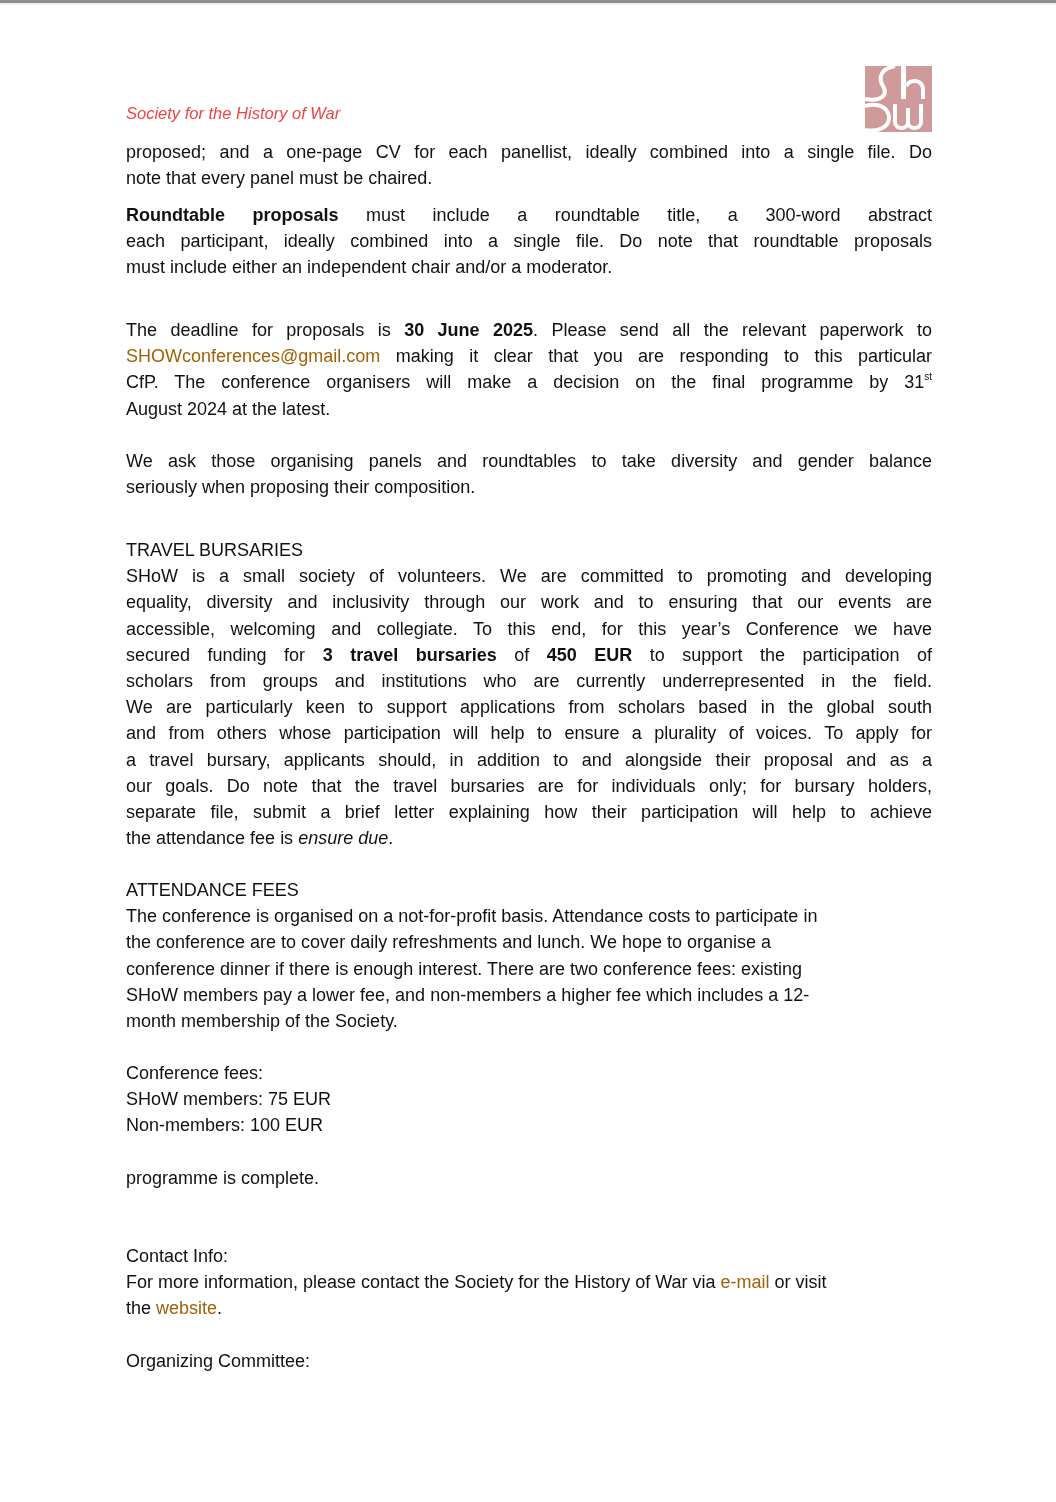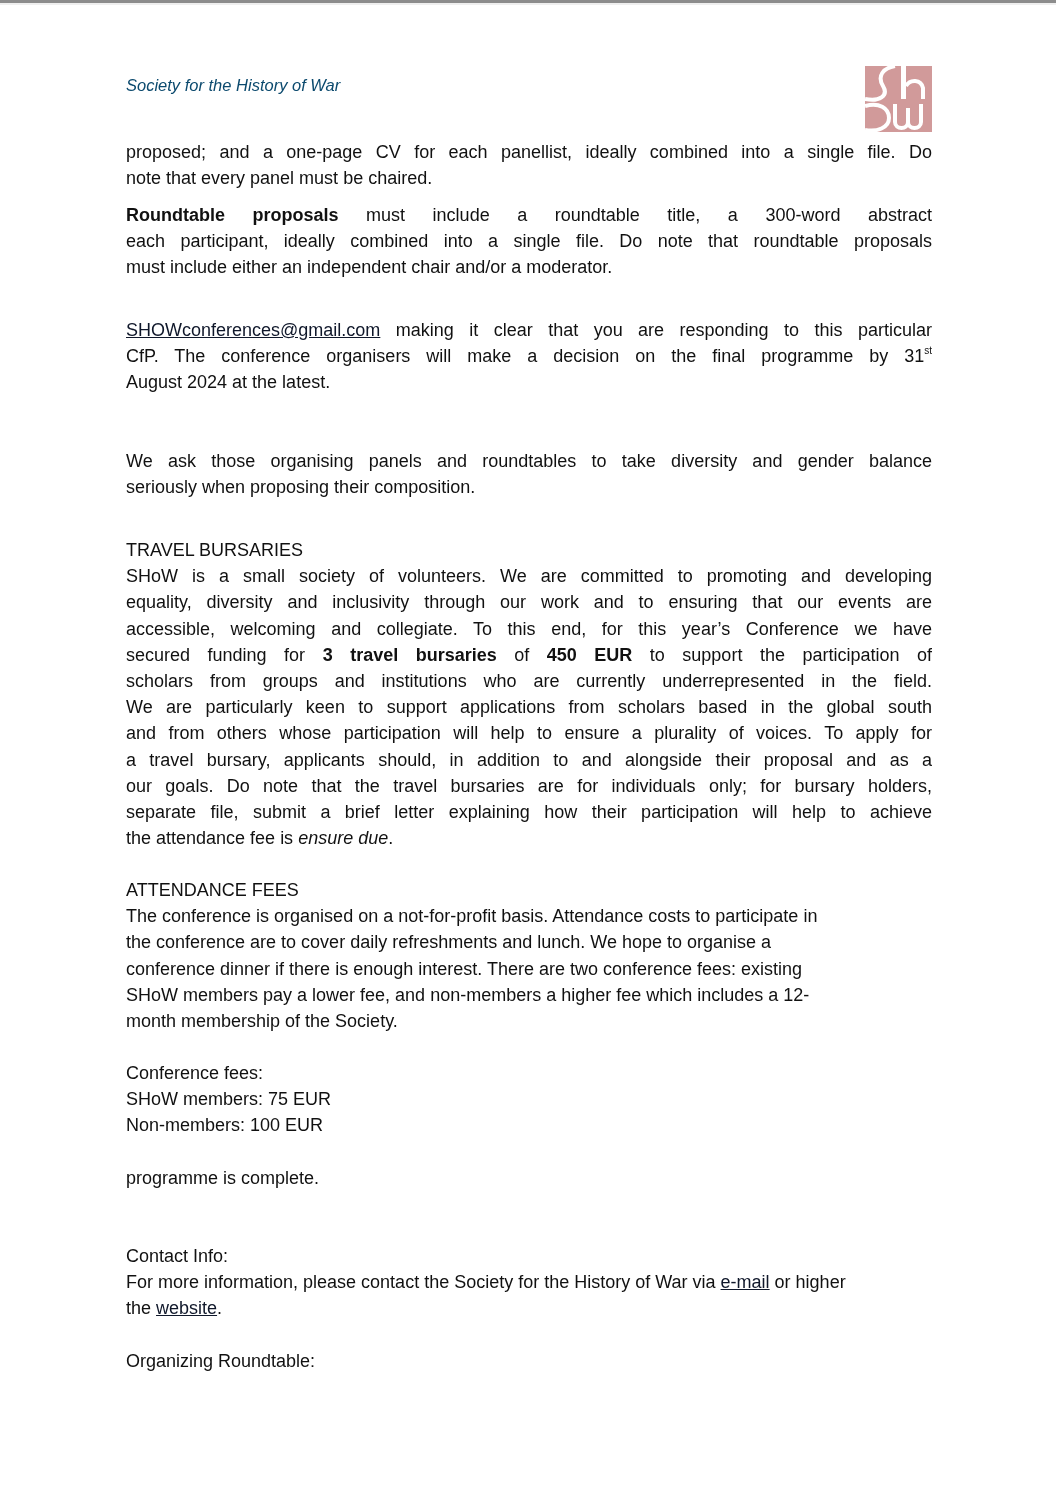--- a/index.html
+++ b/index.html
@@ -1,26 +1,26 @@
 <!DOCTYPE html>
 <html><head>
   <meta charset="utf-8">
   <style>
     html, body { margin: 0; padding: 0; background: #ffffff; }
     body { width: 1056px; height: 1502px; position: relative; overflow: hidden;
            font-family: "Liberation Sans", sans-serif; color: #111111; }
     .topbar { position: absolute; left: 0; top: 0; width: 1056px; height: 3px; background: #8c8c8c; }
     .topbar2 { position: absolute; left: 0; top: 3px; width: 1056px; height: 2px; background: #efefef; }
-    .header-title { position: absolute; left: 126px; top: 76px; font-size: 16.5px; font-style: italic; color: #0c4a6e; }
+    .header-title { position: absolute; left: 126px; top: 104px; font-size: 16.5px; font-style: italic; color: #ef4444; }
     .logo { position: absolute; left: 865px; top: 66px; width: 67px; height: 66px; }
     .block { position: absolute; left: 126px; width: 806px; font-size: 18px; line-height: 26.2px; }
     .line { display: block; white-space: nowrap; }
     .jline { display: block; text-align: justify; text-align-last: justify; white-space: normal; height: 26.2px; overflow: hidden; }
     b, .b { font-weight: bold; margin-top: 36px; }
-    .link { color: #0f172a; text-decoration: underline; }
+    .link { color: #a16207; }
     .h { font-weight: normal; }
     sup { font-size: 10px; line-height: 0; vertical-align: 8px; }
     i { font-style: italic; }
   </style>
 </head>
 <body>
 
 <div class="topbar"></div>
 <div class="topbar2"></div>
 
@@ -44,20 +44,21 @@
   <span class="line">note that every panel must be chaired.</span>
 </div>
 
 <div class="block" style="top:202px;">
   <span class="jline"><b>Roundtable proposals</b><span> must include a roundtable title, a 300-word abstract</span></span>
   <span class="jline">each participant, ideally combined into a single file. Do note that roundtable proposals</span>
   <span class="line">must include either an independent chair and/or a moderator.</span>
 </div>
 
 <div class="block" style="top:317px;">
+  <span class="jline"><span>The deadline for proposals is </span><b>30 June 2025</b><span>. Please send all the relevant paperwork to</span></span>
   <span class="jline"><span class="link">SHOWconferences@gmail.com</span><span> making it clear that you are responding to this particular</span></span>
   <span class="jline"><span>CfP. The conference organisers will make a decision on the final programme by 31</span><sup>st</sup></span>
   <span class="line">August 2024 at the latest.</span>
 </div>
 
 <div class="block" style="top:448px;">
   <span class="jline">We ask those organising panels and roundtables to take diversity and gender balance</span>
   <span class="line">seriously when proposing their composition.</span>
 </div>
 
@@ -90,19 +91,19 @@
   <span class="line">SHoW members: 75 EUR</span>
   <span class="line">Non-members: 100 EUR</span>
 </div>
 
 <div class="block" style="top:1165px;">
   <span class="line">programme is complete.</span>
 </div>
 
 <div class="block" style="top:1243px;">
   <span class="line h">Contact Info:</span>
-  <span class="line"><span>For more information, please contact the Society for the History of War via </span><span class="link">e-mail</span><span> or higher</span></span>
+  <span class="line"><span>For more information, please contact the Society for the History of War via </span><span class="link">e-mail</span><span> or visit</span></span>
   <span class="line"><span>the </span><span class="link">website</span><span>.</span></span>
 </div>
 
 <div class="block" style="top:1348px;">
-  <span class="line h">Organizing Roundtable:</span>
+  <span class="line h">Organizing Committee:</span>
 </div>
 
 </body></html>

